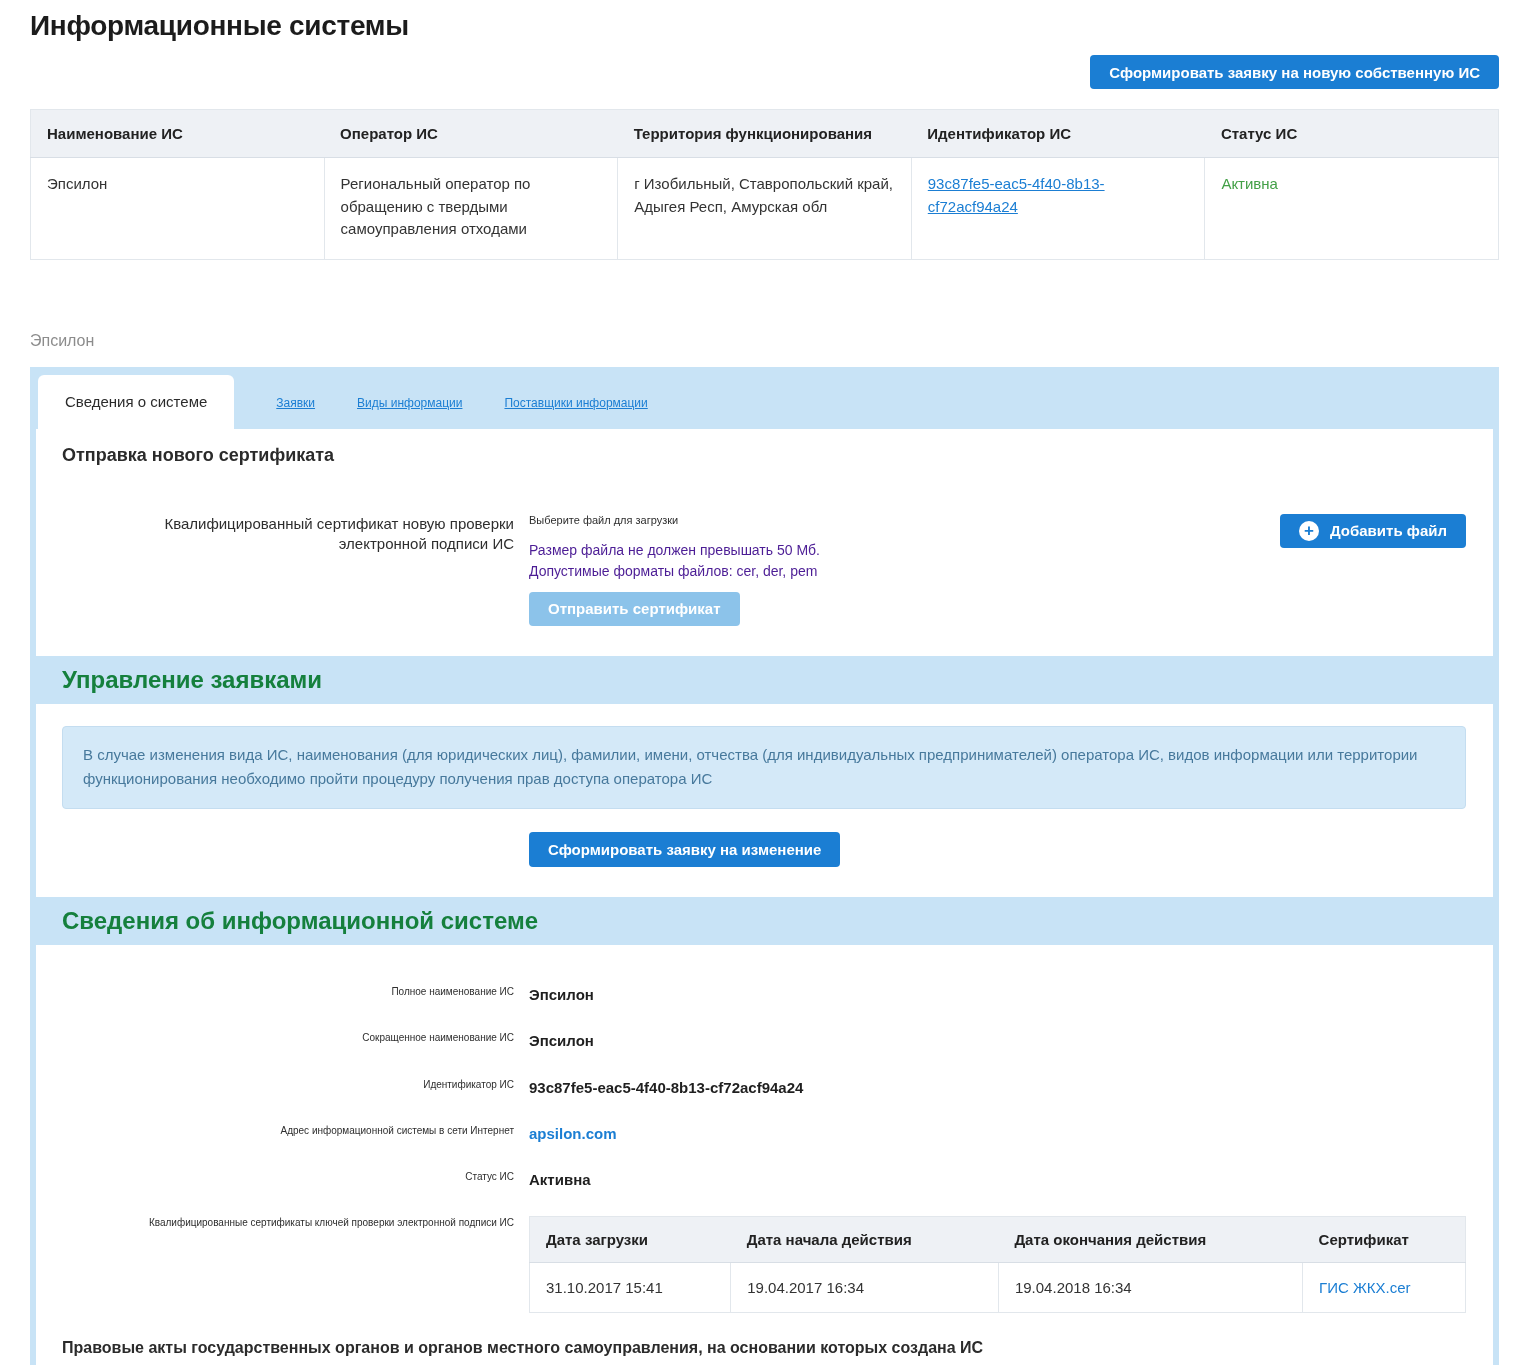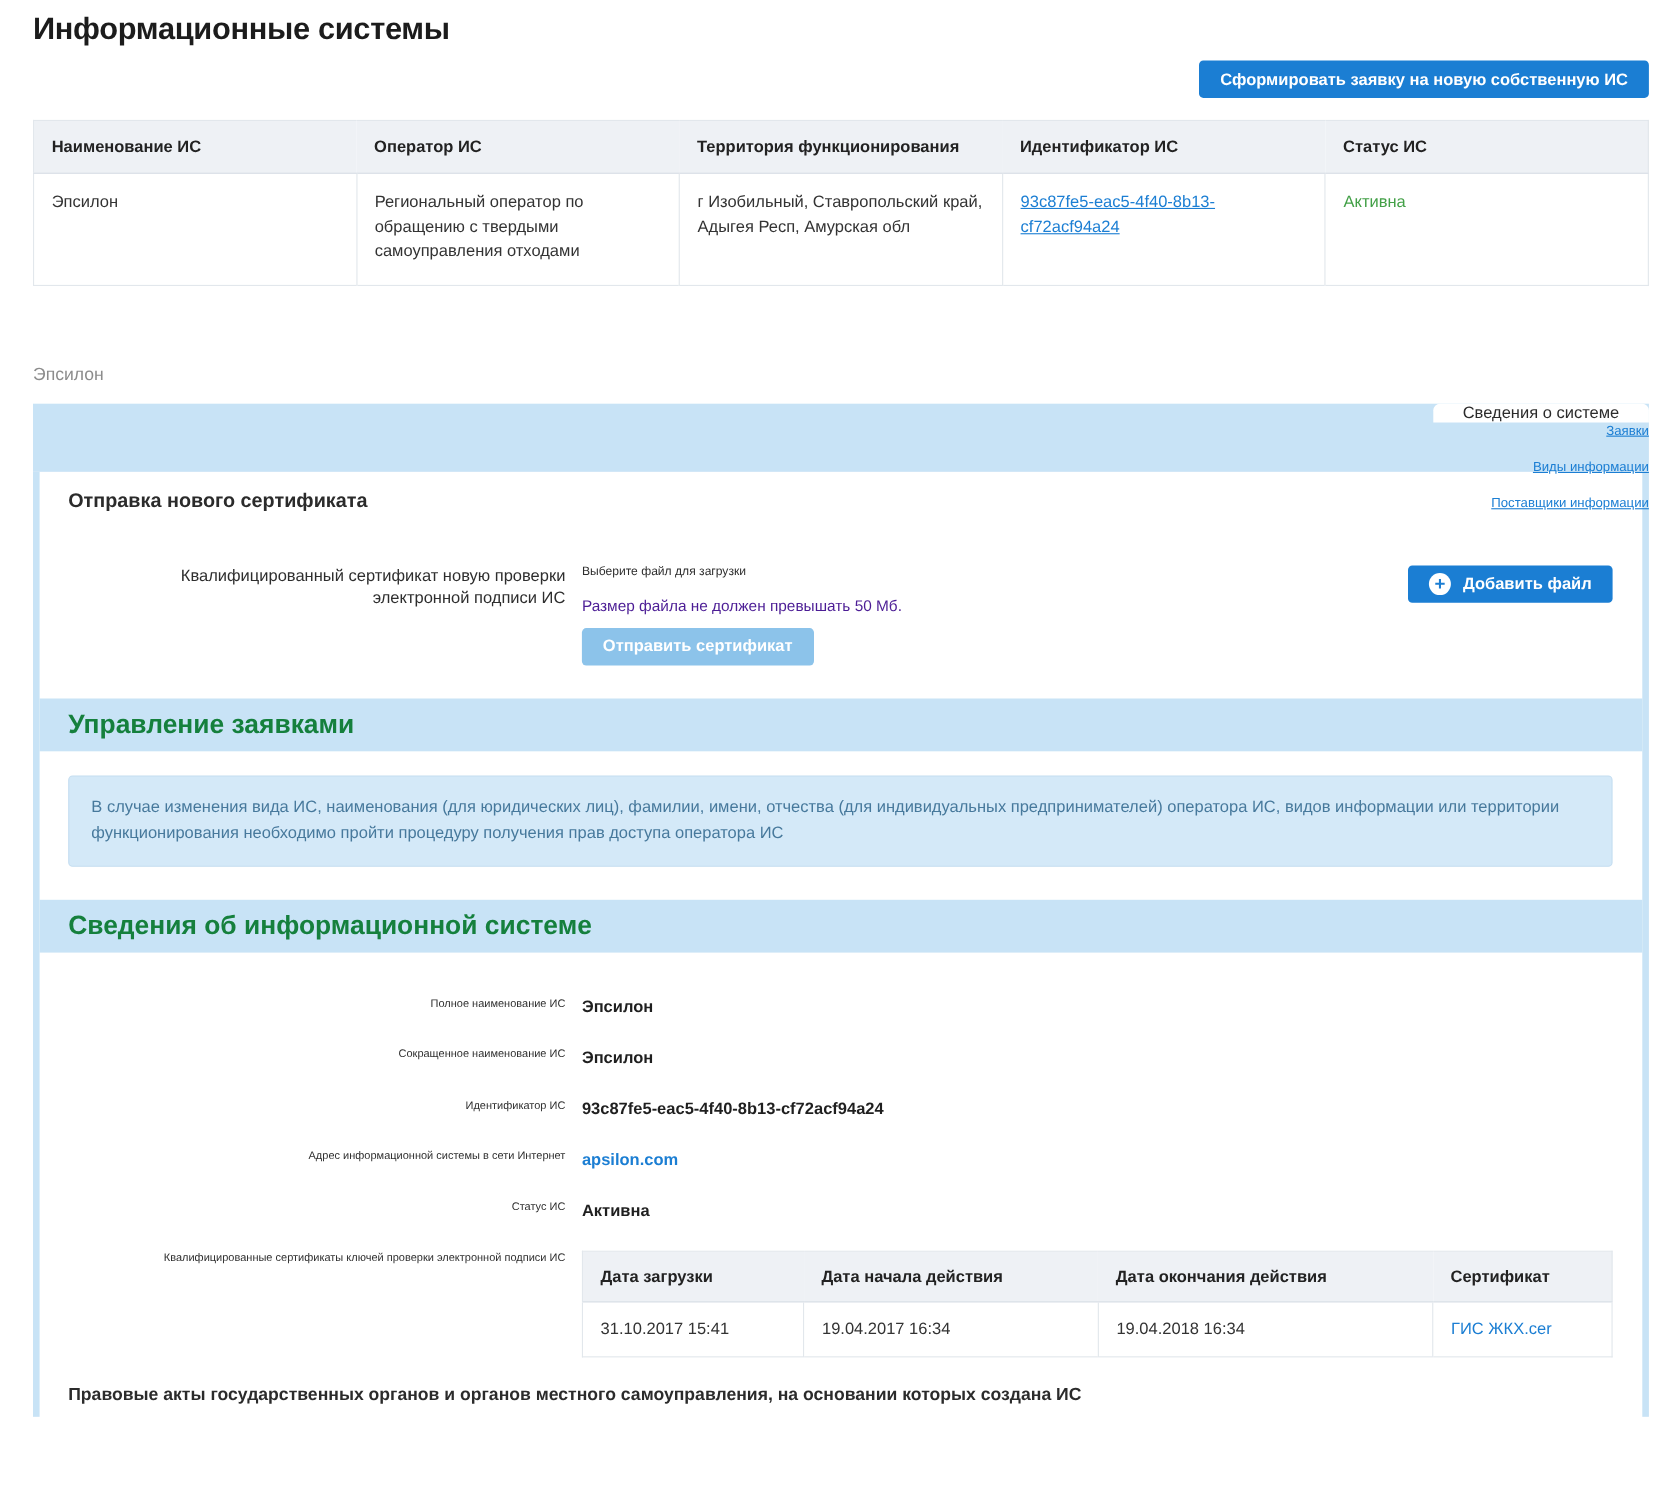--- a/index.html
+++ b/index.html
@@ -40,21 +40,21 @@
   }
   .systems-table td:first-child { border-left:none; }
   .id-link { color:#1b7ed3; text-decoration:underline; overflow-wrap:break-word; }
   .status-active { color:#43a047; }
 
   
   .system-label { margin-top:72px; color:#8c8c8c; font-size:16px; }
 
   .tabs {
     margin-top:17px; height:62px; background:#c8e3f6;
-    display:flex; align-items:flex-end; padding-left:8px;flex-direction:column;
+    display:flex; align-items:flex-end; padding-left:8px;
   }
   .tab-active {
     background:#fff; height:54px; border-radius:6px 6px 0 0;
     display:flex; align-items:center; padding:0 27px;
     font-size:15px; color:#2b2b2b; cursor:default;
   }
   .tab-link {
     margin-left:42px; margin-bottom:19px;
     color:#1b7ed3; text-decoration:underline; font-size:12px; cursor:pointer;
   }
@@ -175,32 +175,36 @@
 
   <div class="panel">
 
     <h2 class="section-heading">Отправка нового сертификата</h2>
 
     <div class="form-row">
       <div class="label-col">Квалифицированный сертификат новую проверки электронной подписи ИС</div>
       <div class="value-col">
         <div class="choose-hint">Выберите файл для загрузки</div>
         <div class="hint">Размер файла не должен превышать 50 Мб.</div>
+        <div class="hint">Допустимые форматы файлов: cer, der, pem</div>
         <button class="btn btn-disabled submit-btn">Отправить сертификат</button>
       </div>
       <button class="btn add-file-btn">
         <span class="plus-icon">+</span>
         <span>Добавить файл</span>
       </button>
     </div>
 
     <div class="section-strip">Управление заявками</div>
 
     <div class="notice">В случае изменения вида ИС, наименования (для юридических лиц), фамилии, имени, отчества (для индивидуальных предпринимателей) оператора ИС, видов информации или территории функционирования необходимо пройти процедуру получения прав доступа оператора ИС</div>
 
+    <div class="change-btn-row">
+      <button class="btn change-btn">Сформировать заявку на изменение</button>
+    </div>
 
     <div class="section-strip">Сведения об информационной системе</div>
 
     <div class="fields">
       <div class="field-row">
         <div class="field-label">Полное наименование ИС</div>
         <div class="field-value">Эпсилон</div>
       </div>
       <div class="field-row">
         <div class="field-label">Сокращенное наименование ИС</div>

